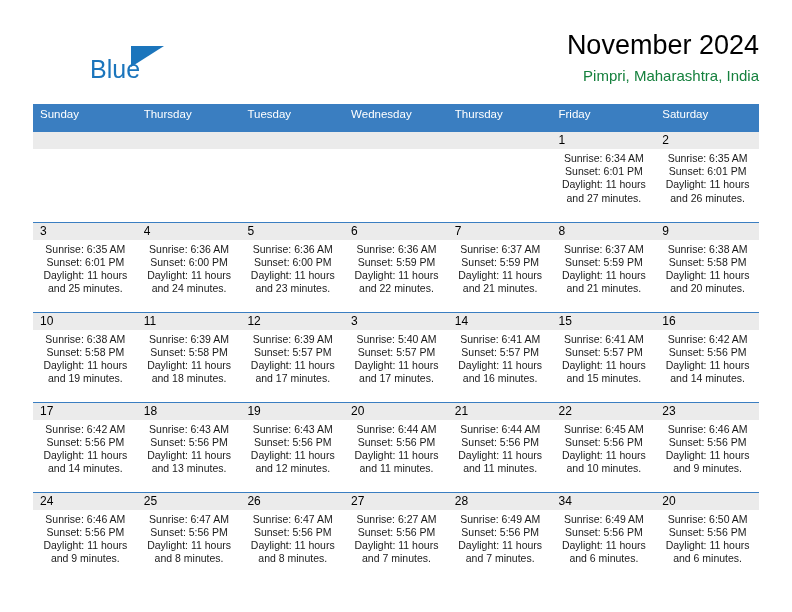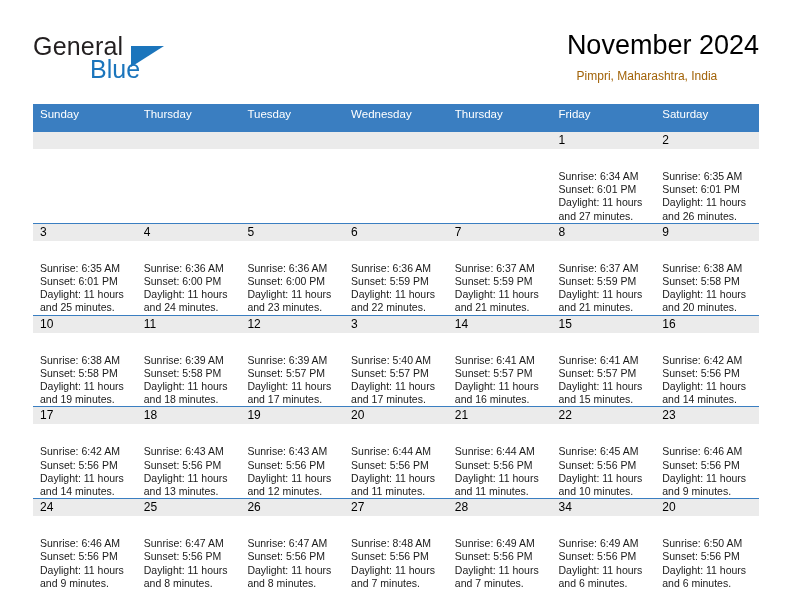--- a/index.html
+++ b/index.html
@@ -73,26 +73,25 @@
   }
   .cal-title {
     font-size: 27px;
     font-weight: normal;
     color: #000000;
     line-height: 34px;
     white-space: nowrap;
     margin-left: 32px;
   }
   .cal-subtitle {
-    font-size: 12px;
-    color: #a16207;
+    font-size: 15px;
+    color: #15803d;
     line-height: 22px;
     margin-top: 3px;
     white-space: nowrap;
-    text-align: center;
   }
 
   
   .calendar {
     position: absolute;
     left: 33px;
     top: 104px;
     width: 726px;
     border-collapse: collapse;
     table-layout: fixed;
@@ -131,41 +130,41 @@
     line-height: 17px;
     padding-left: 7px;
     font-size: 12px;
     color: #000000;
     box-sizing: border-box;
   }
   td.empty .daynum-band {
     background: #ebebeb;
   }
   .details {
-    padding: 21px 6px 0 7px;
+    padding: 3px 6px 0 7px;
     font-size: 10.5px;
     line-height: 13.2px;
     color: #1a1a1a;
+    text-align: center;
   }
   .details div {
     white-space: nowrap;
   }
   .details .wrap {
     white-space: normal;
   }
 </style>
 </head>
 <body>
 
 <div class="page">
 
   <div class="header">
 
     <div class="brand">
-      <span class="brand-general">General</span>
       <span class="brand-triangle"></span>
       <span class="brand-blue">Blue</span>
     </div>
 
     <div class="title-block">
       <div class="cal-title">November 2024</div>
       <div class="cal-subtitle">Pimpri, Maharashtra, India</div>
     </div>
 
   </div>
@@ -474,21 +473,21 @@
                 <div>Sunrise: 6:47 AM</div>
                 <div>Sunset: 5:56 PM</div>
                 <div class="wrap">Daylight: 11 hours and 8 minutes.</div>
               </div>
             </div>
           </td>
           <td class="">
             <div class="daybox">
               <div class="daynum-band">27</div>
               <div class="details">
-                <div>Sunrise: 8:48 AM</div>
+                <div>Sunrise: 6:27 AM</div>
                 <div>Sunset: 5:56 PM</div>
                 <div class="wrap">Daylight: 11 hours and 7 minutes.</div>
               </div>
             </div>
           </td>
           <td class="">
             <div class="daybox">
               <div class="daynum-band">28</div>
               <div class="details">
                 <div>Sunrise: 6:49 AM</div>

